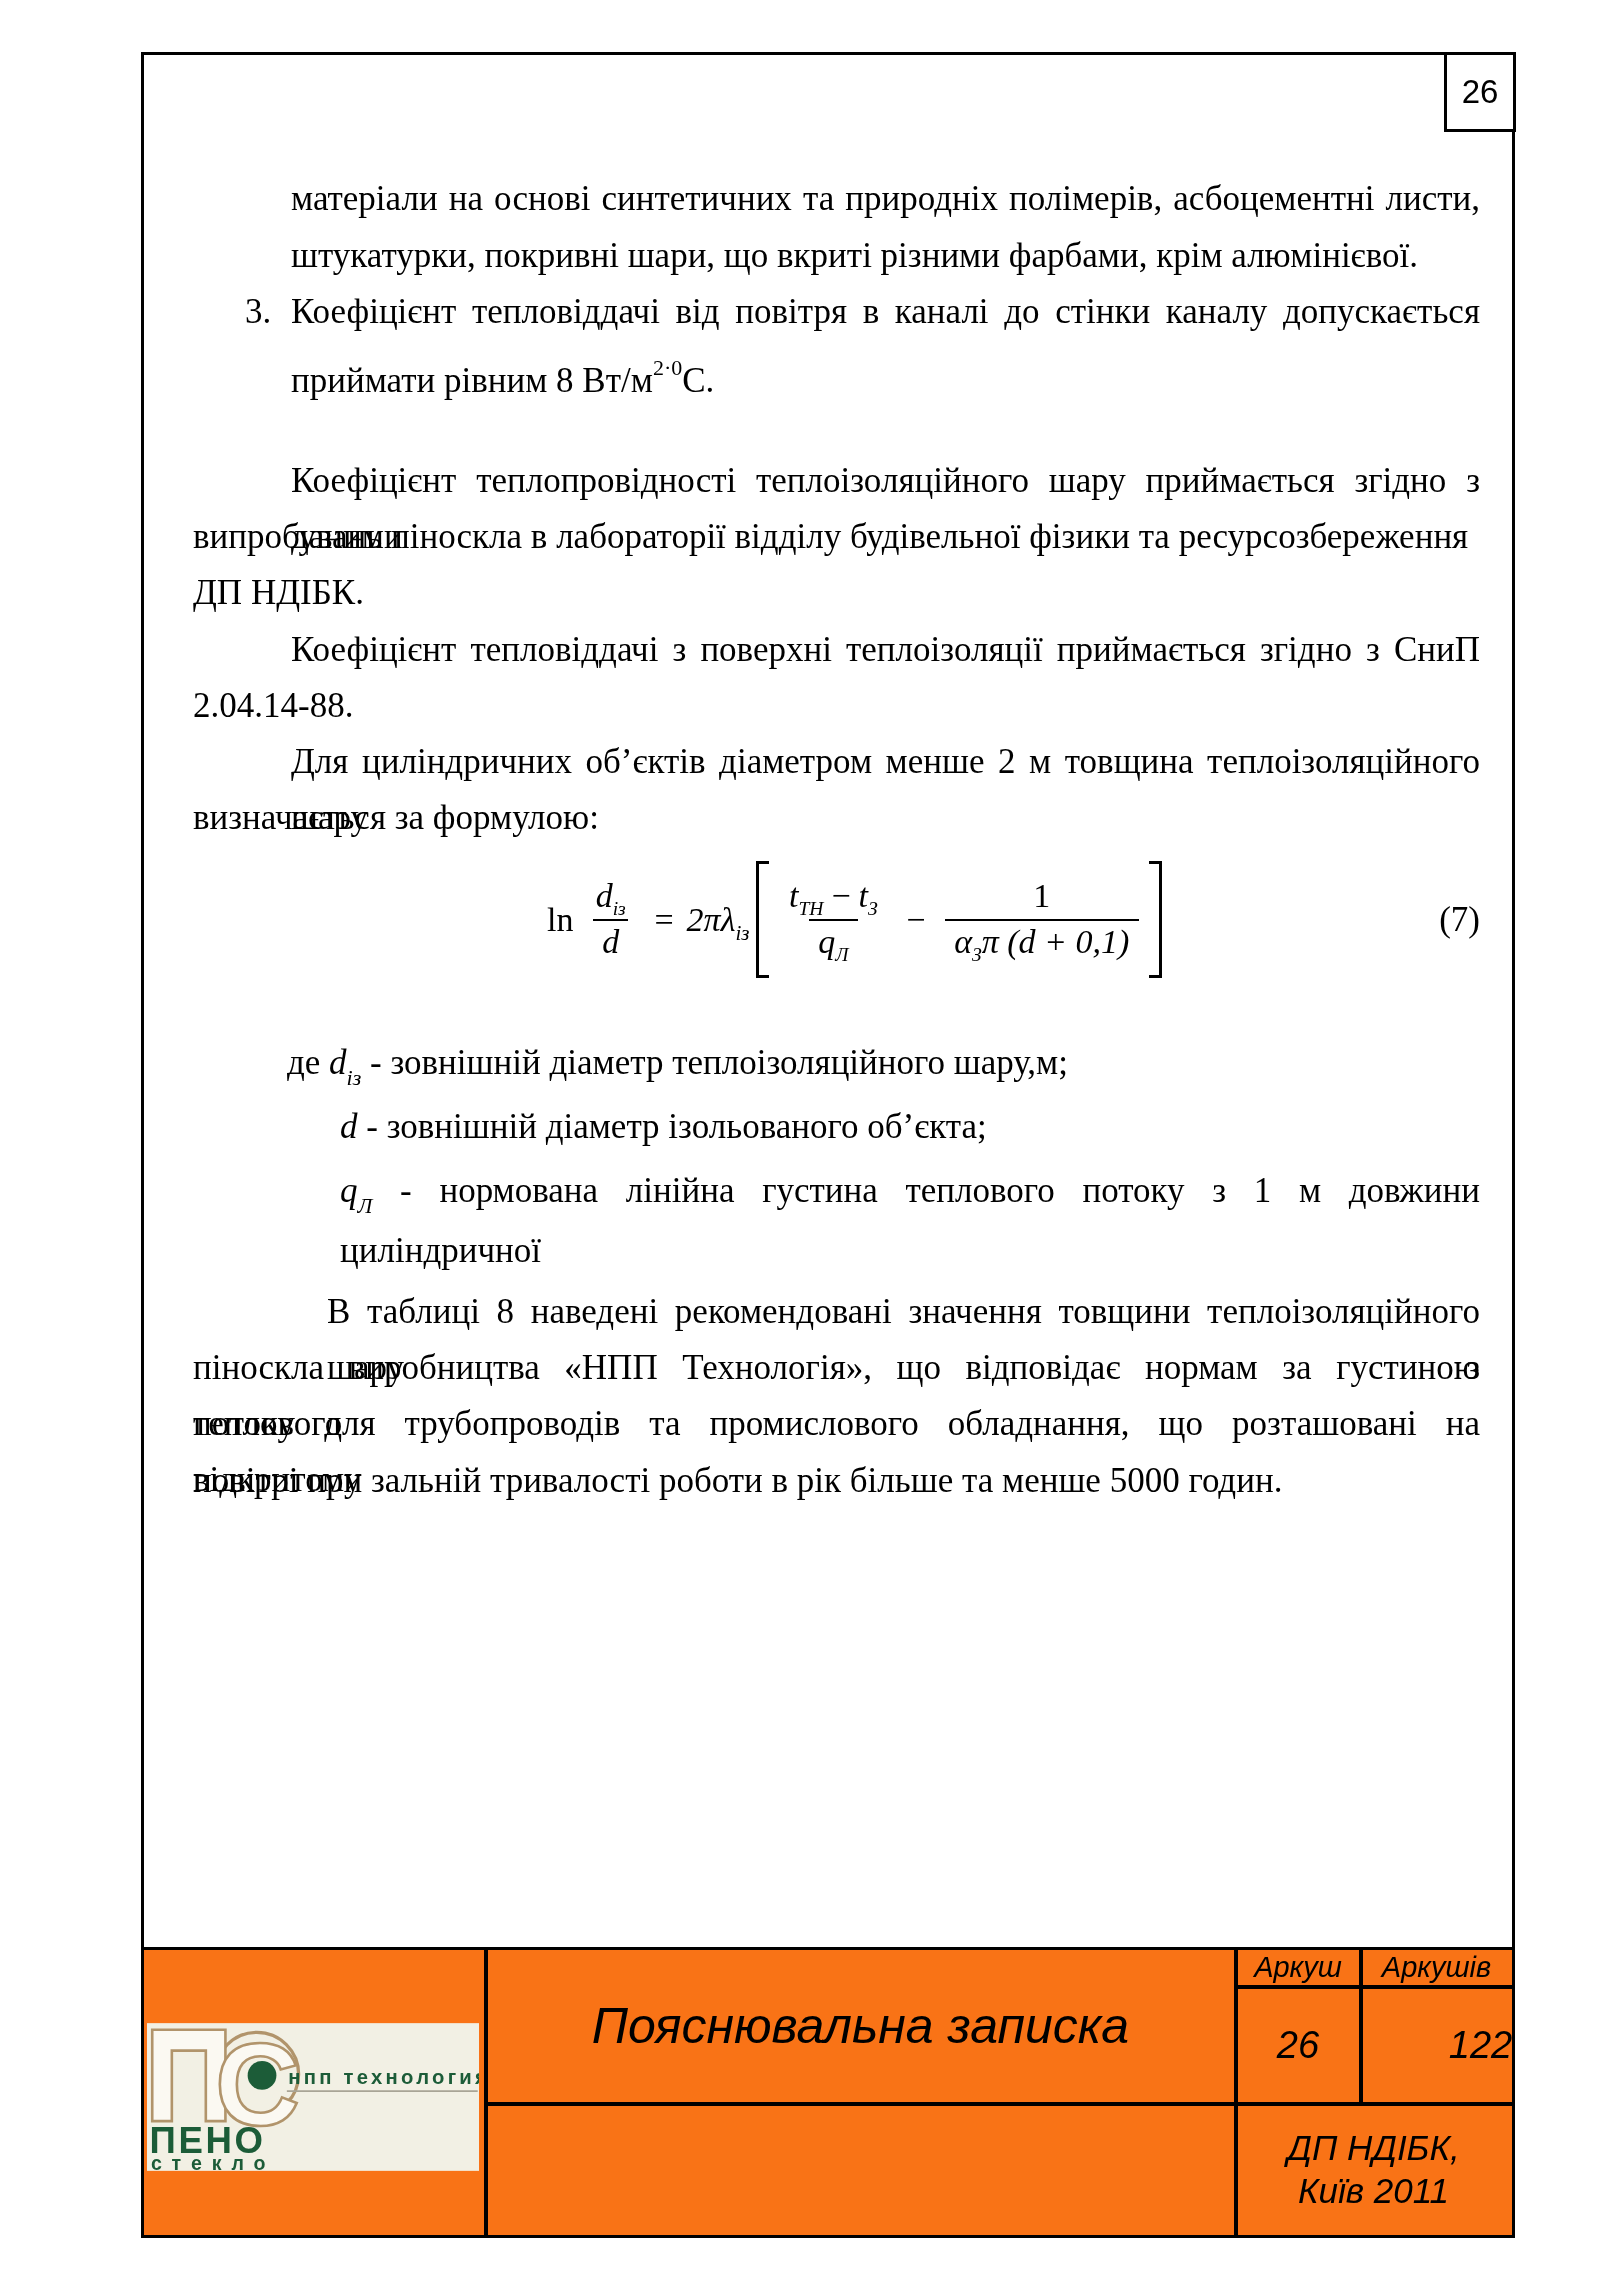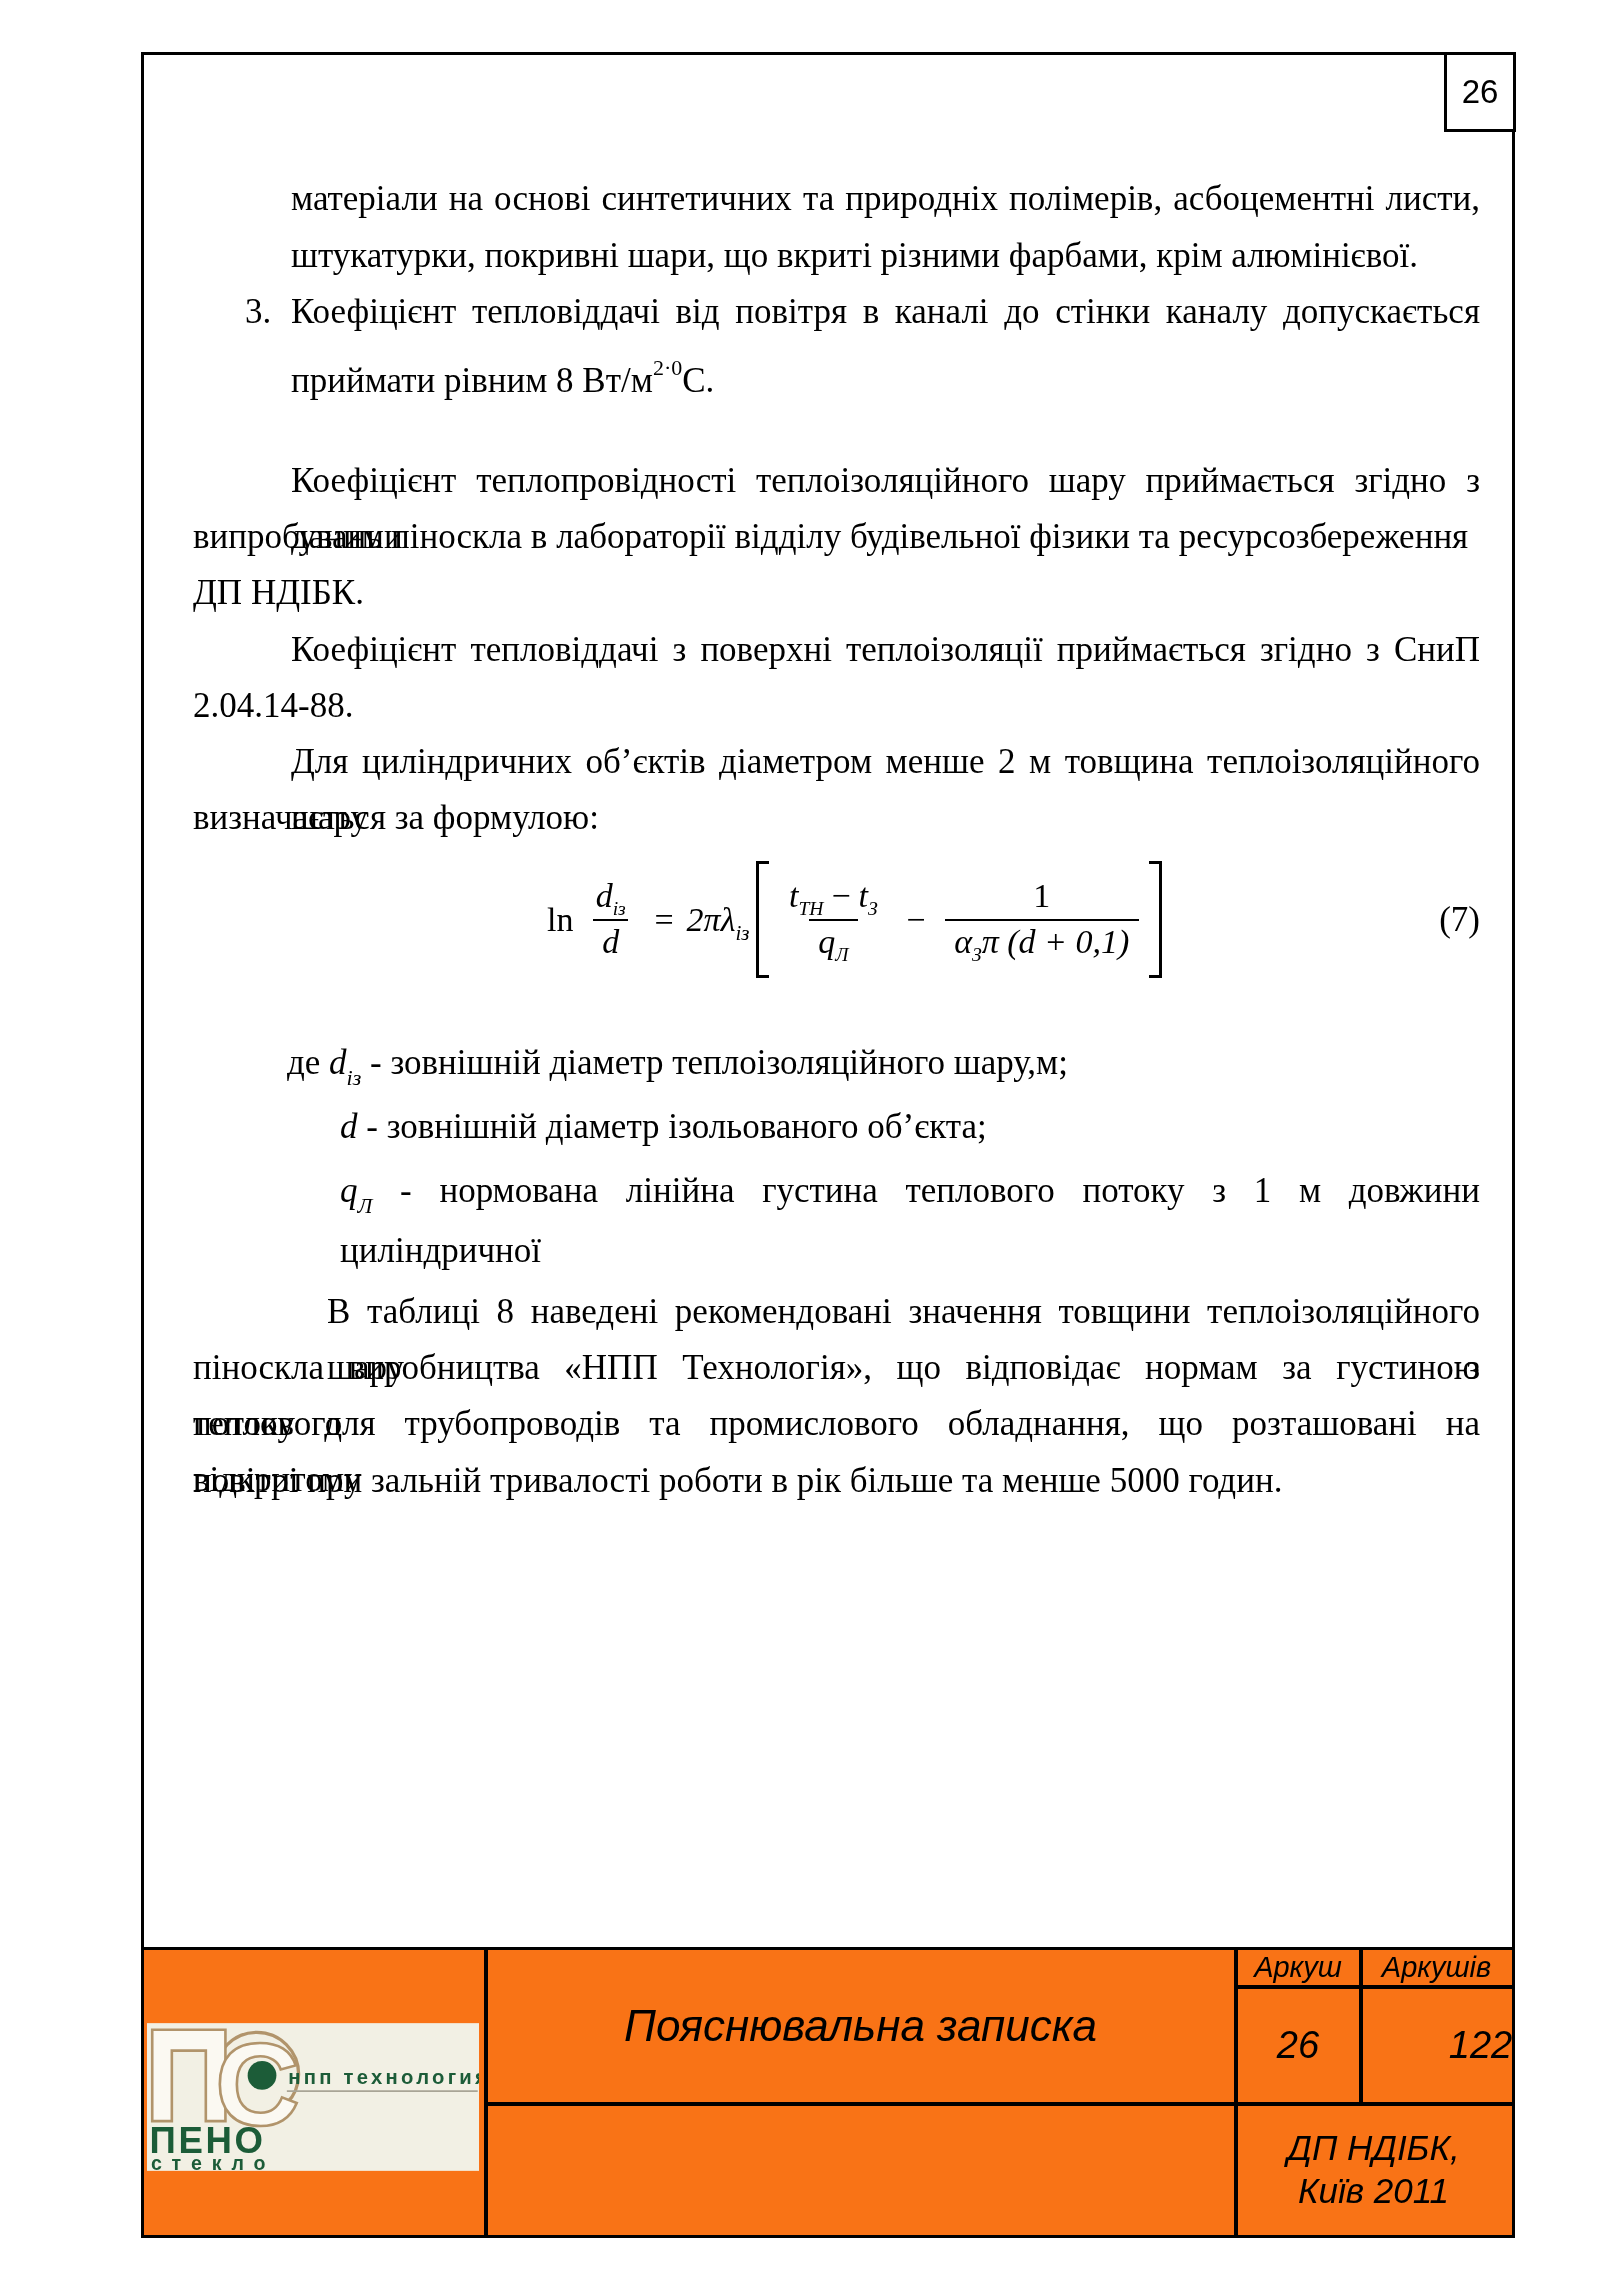--- a/index.html
+++ b/index.html
@@ -41,21 +41,21 @@
   .v1{left:340px;} .v2{left:1090px;}
   .v3{position:absolute;left:1215px;top:0;width:3.9px;height:152px;background:#000;}
   .h-head{position:absolute;left:1090px;right:0;top:35px;height:3.9px;background:#000;}
   .h-mid{position:absolute;left:340px;right:0;top:152px;height:3.9px;background:#000;}
   .cell{position:absolute;display:flex;align-items:center;justify-content:center;
         font-style:italic;}
   .c-sheet-label{left:1093px;top:0;width:122px;height:35px;font-size:29px;}
   .c-sheets-label{left:1219px;top:0;width:147px;height:35px;font-size:29px;}
   .c-sheet-val{left:1093px;top:39px;width:122px;height:113px;font-size:38px;}
   .c-sheets-val{left:1219px;top:39px;width:147px;height:113px;font-size:38px;padding-left:44px;}
-  .c-title{left:344px;top:0;width:745px;height:152px;font-size:44px;}
+  .c-title{left:344px;top:0;width:745px;height:152px;font-size:50px;}
   .c-org{left:1093px;top:156px;width:273px;height:126px;font-size:35px;
          flex-direction:column;line-height:43px;}
   .logo-wrap{position:absolute;left:3.3px;top:73px;width:332px;height:148px;}
 </style>
 </head>
 <body>
 
 <div class="page">
 
   <div class="frame"></div>

